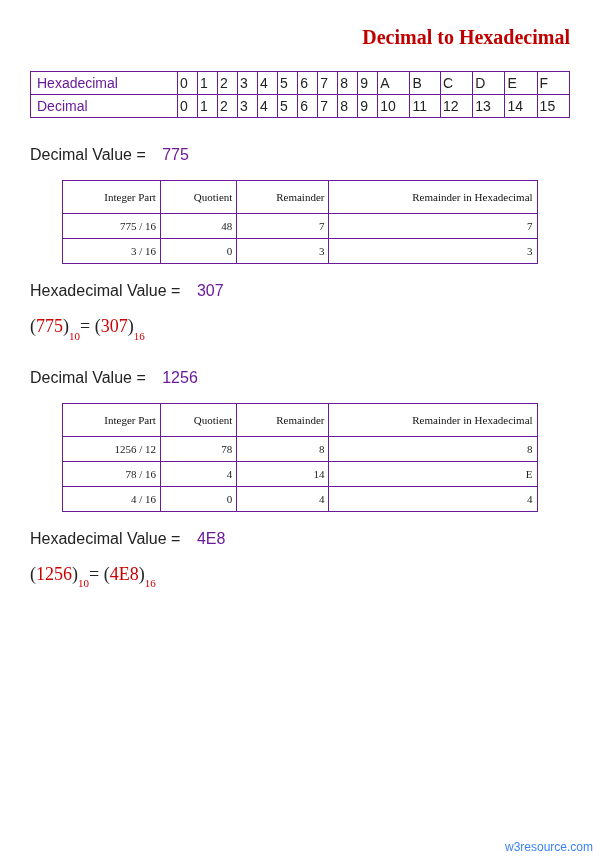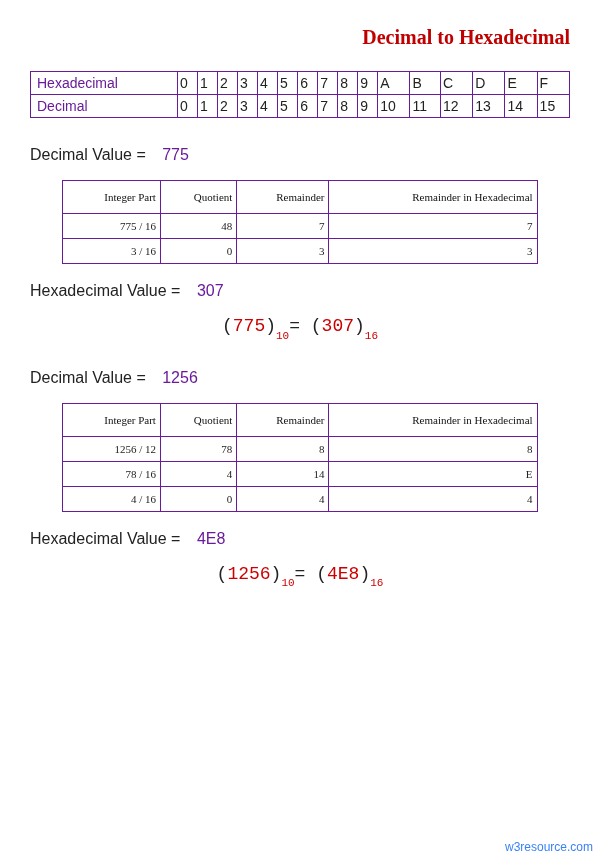--- a/index.html
+++ b/index.html
@@ -56,22 +56,21 @@
     padding: 6px 4px;
     font-size: 11px;
     font-weight: normal;
     font-family: Liberation Serif, serif;
   }
   .calc-table th {
     color: #111;
     padding: 10px 4px;
   }
   .equation {
-    text-align: center;
-    font-family: Liberation Mono, monospace;
+    font-family: Liberation Serif, serif;
     font-size: 18px;
     margin-bottom: 30px;
   }
   .equation .big {
     color: #c00;
   }
   .equation .sub {
     color: #c00;
     font-size: 11px;
     vertical-align: sub;

